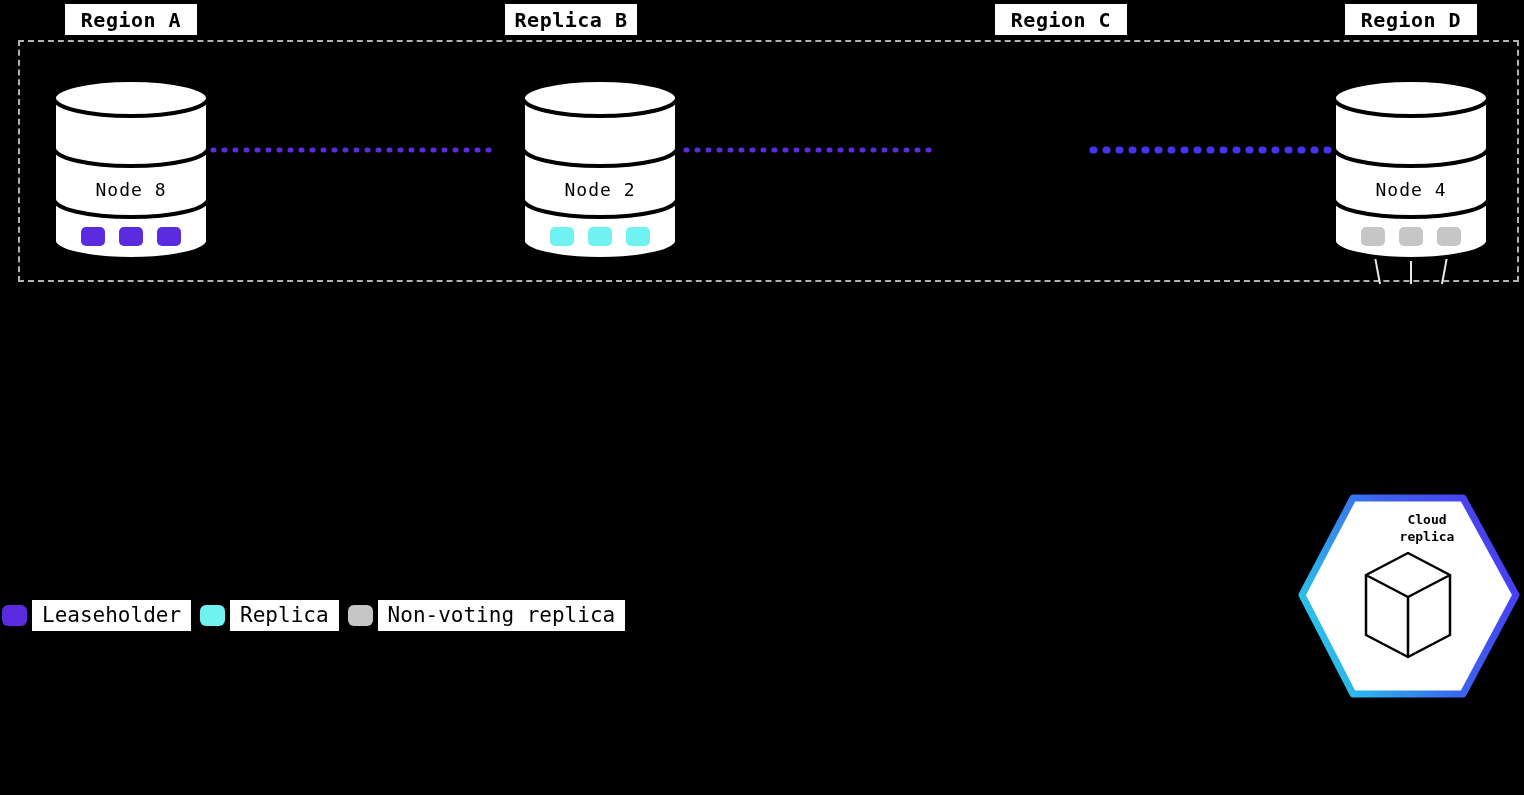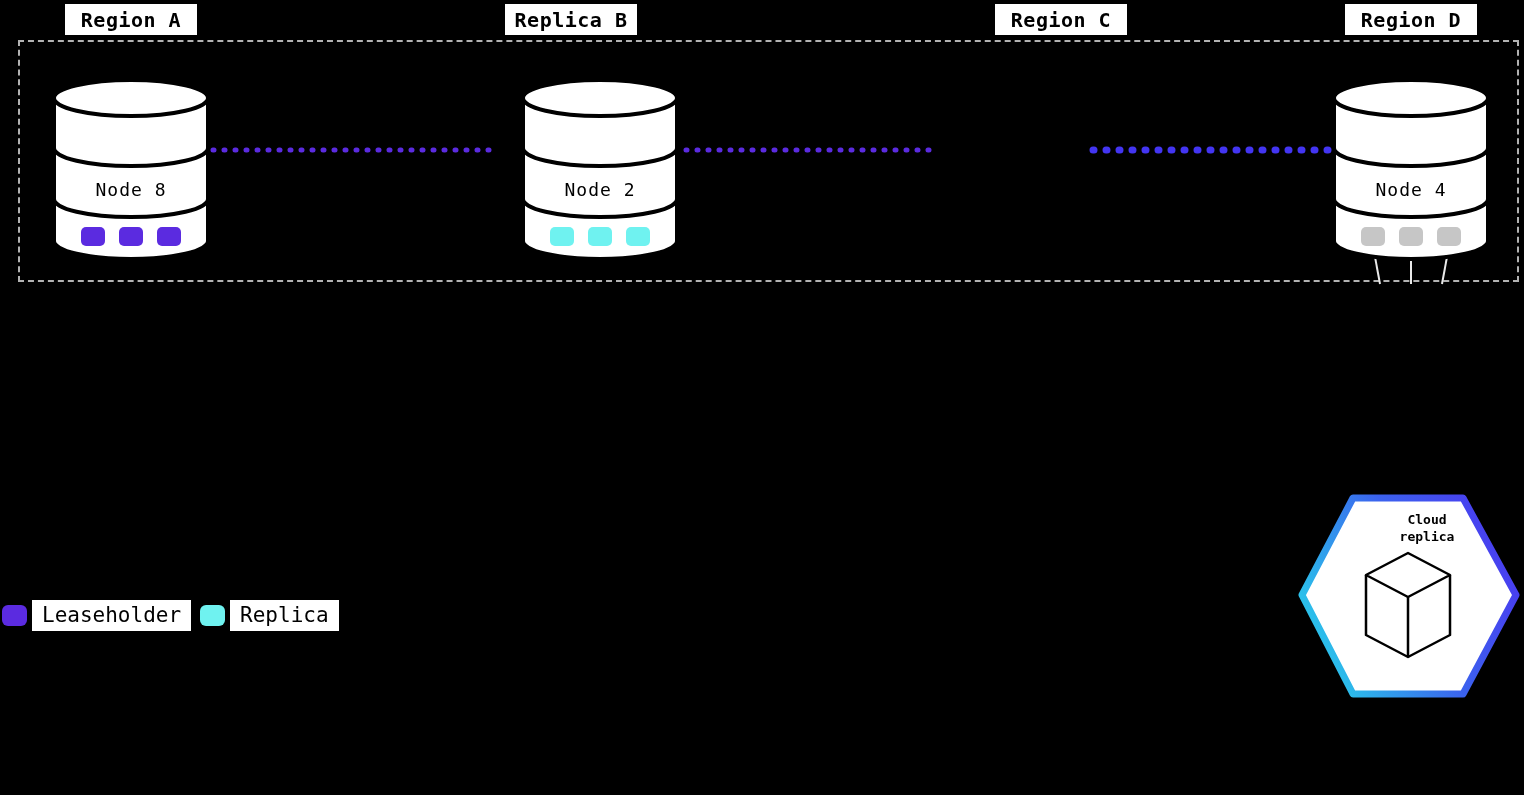--- a/index.html
+++ b/index.html
@@ -141,20 +141,24 @@
 
   <div class="legend">
     <div class="legend-item">
       <span class="chip chip-leaseholder"></span>
       <span class="legend-label">Leaseholder</span>
     </div>
     <div class="legend-item">
       <span class="chip chip-replica"></span>
       <span class="legend-label">Replica</span>
     </div>
+    <div class="legend-item">
+      <span class="chip chip-nonvoting"></span>
+      <span class="legend-label">Non-voting replica</span>
+    </div>
   </div>
 
   <div class="hex-wrap">
     <svg viewBox="0 0 226 208">
       <defs>
         <linearGradient id="hexg" x1="0%" y1="70%" x2="100%" y2="30%">
           <stop offset="0%" stop-color="#29ccea"></stop>
           <stop offset="55%" stop-color="#3b62ee"></stop>
           <stop offset="100%" stop-color="#4a3bf0"></stop>
         </linearGradient>

